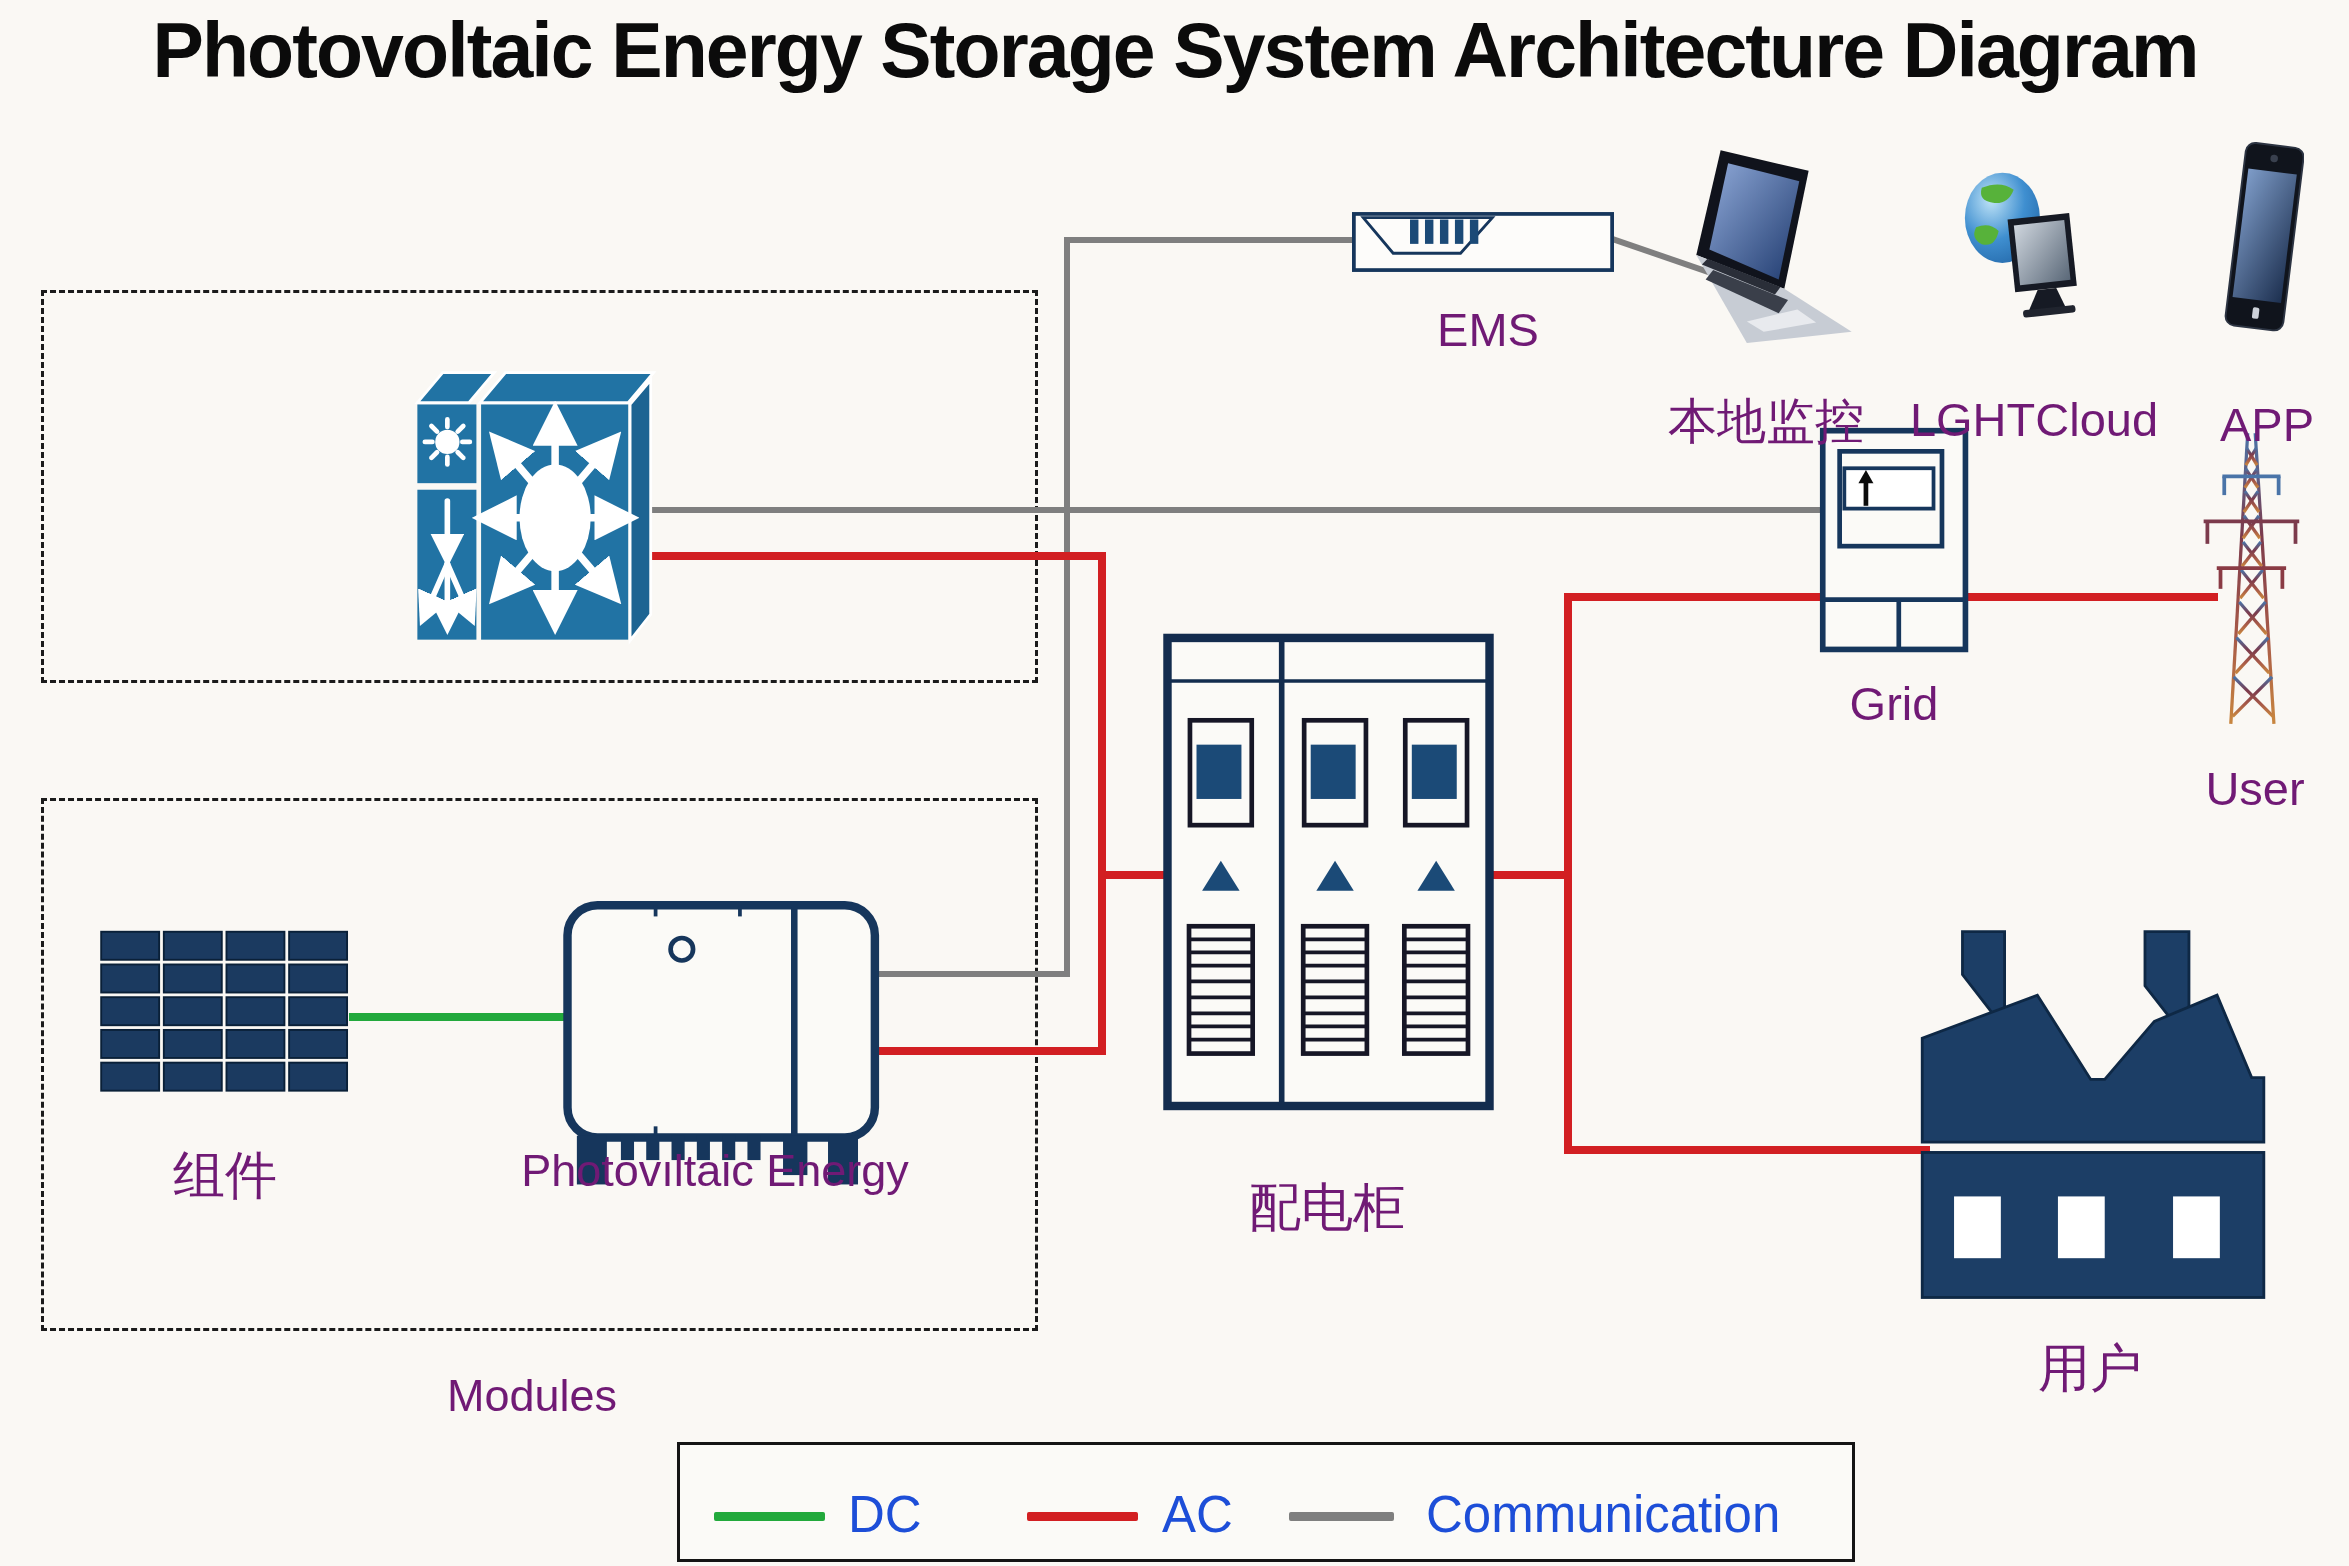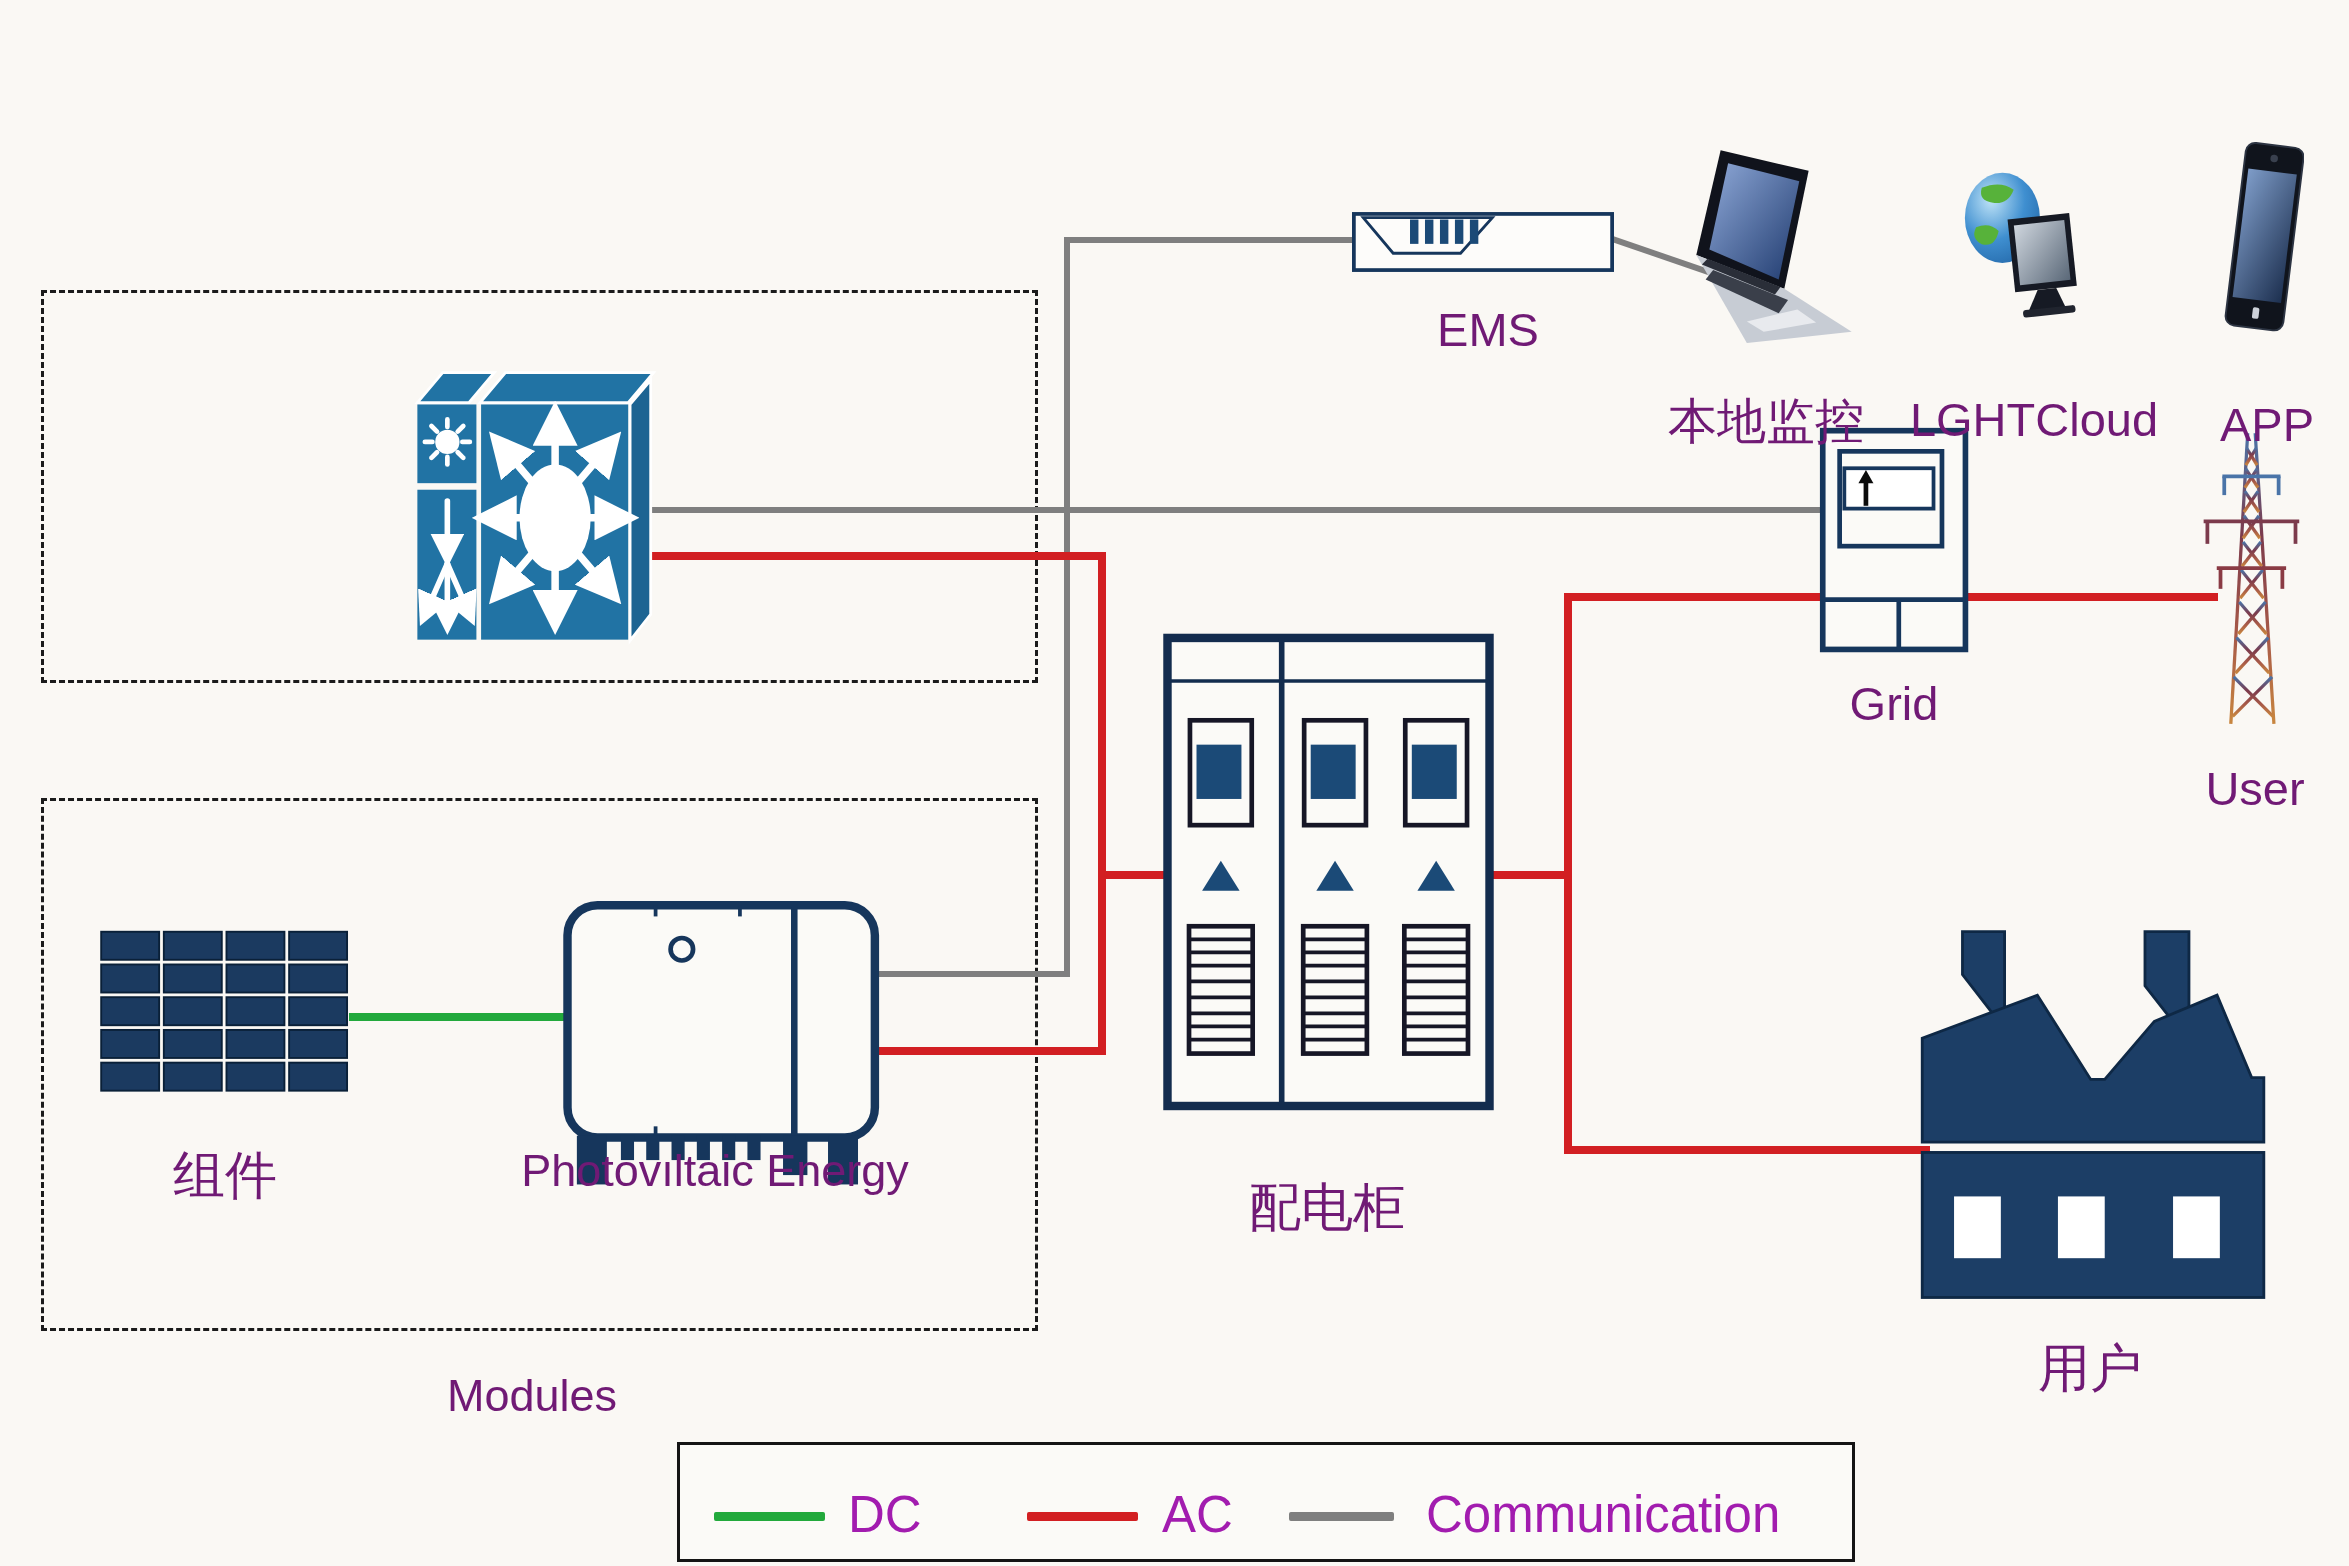--- a/index.html
+++ b/index.html
@@ -39,27 +39,28 @@
   .red{background:#d21f22;}
   .green{background:#22a93c;}
 
   .node{position:absolute;z-index:2;}
 
   .legend{
     position:absolute;left:677px;top:1442px;width:1172px;height:114px;
     border:3.7px solid #141414;background:#fbfaf7;z-index:2;
   }
   .legend-swatch{position:absolute;height:9.4px;z-index:3;border-radius:1.9px;}
-  .legend-label{position:absolute;font-size:51px;color:#a21caf;z-index:3;white-space:nowrap;}
+  .legend-label{position:absolute;font-size:51px;color:#1d4ed8;z-index:3;white-space:nowrap;}
 </style>
 </head>
 <body>
 
 <div class="stage">
 
+  <div class="title">Photovoltaic Energy Storage System Architecture Diagram</div>
 
   <div class="dashed-box" id="ess-box"></div>
   <div class="dashed-box" id="modules-box"></div>
 
   <div class="line gray" style="left:648px;top:507px;width:1174px;height:5.6px;"></div>
   <div class="line gray" style="left:1064px;top:237px;width:5.6px;height:737px;"></div>
   <div class="line gray" style="left:1064px;top:237px;width:288px;height:5.6px;"></div>
   <div class="line gray" style="left:1613px;top:236px;width:133px;height:5.6px;transform:rotate(19deg);transform-origin:0 0;"></div>
   <div class="line gray" style="left:876px;top:971px;width:194px;height:5.6px;"></div>
 

